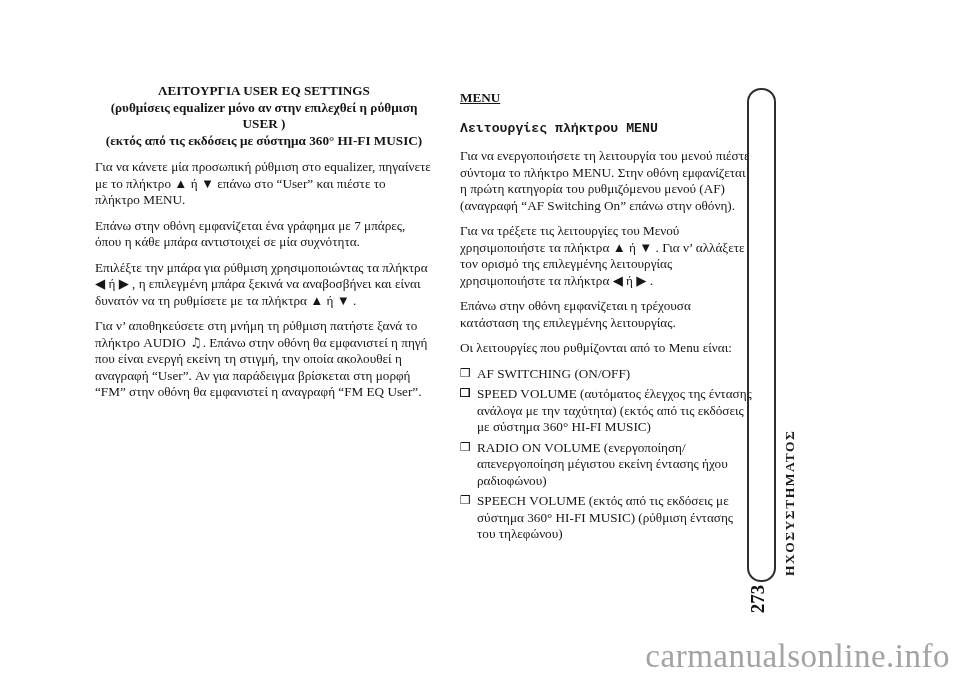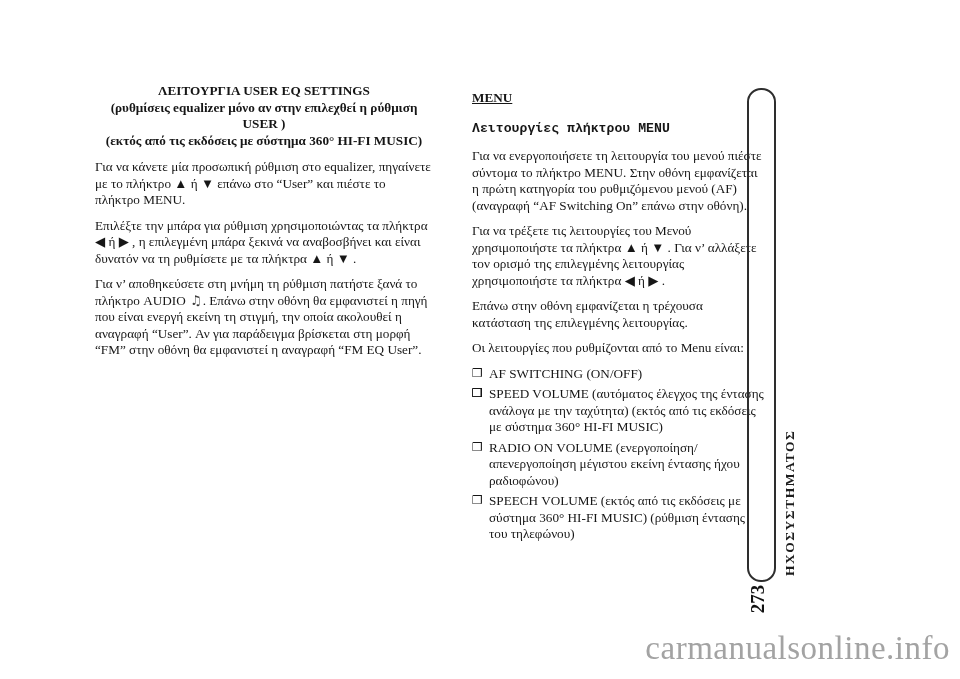--- a/index.html
+++ b/index.html
@@ -13,21 +13,21 @@
     font-family: "Liberation Serif", "DejaVu Serif", "DejaVu Sans", serif;
     color: #161616;
   }
   .col {
     position: absolute;
     font-size: 13.2px;
     line-height: 1.25;
     text-align: left;
   }
   .col.left  { left: 95px;  top: 83px; width: 338px; }
-  .col.right { left: 460px; top: 90px; width: 292px; margin-left: 12px; }
+  .col.right { left: 460px; top: 90px; width: 292px; }
 
   .heading { font-weight: bold; margin: 0 0 10px 0; text-align: center; }
   .heading div { margin: 0; }
 
   .para { margin: 0 0 9px 0; }
 
   .menu-title {
     font-weight: bold;
     text-decoration: underline;
     margin: 0 0 14px 0;
@@ -86,39 +86,40 @@
     align-items: center;
     justify-content: center;
     transform: rotate(-90deg);
     font-weight: bold;
     font-size: 19px;
     color: #111111;
   }
   .watermark {
     position: absolute;
     right: 10px;
-    bottom: 12px;
+    bottom: 4px;
     font-family: "Liberation Serif", "DejaVu Serif", serif;
     font-size: 33px;
     letter-spacing: 0.5px;
     color: #a3a3a3;
   }
 </style>
 </head>
 <body>
 
 <div class="page">
 
   <div class="col left">
     <div class="heading">
       <div>ΛΕΙΤΟΥΡΓΙΑ USER EQ SETTINGS</div>
       <div>(ρυθμίσεις equalizer μόνο αν στην επιλεχθεί η ρύθμιση USER )</div>
       <div>(εκτός από τις εκδόσεις με σύστημα 360° HI-FI MUSIC)</div>
     </div>
     <p class="para">Για να κάνετε μία προσωπική ρύθμιση στο equalizer, πηγαίνετε με το πλήκτρο ▲ ή ▼ επάνω στο “User” και πιέστε το πλήκτρο MENU.</p>
+    <p class="para">Επάνω στην οθόνη εμφανίζεται ένα γράφημα με 7 μπάρες, όπου η κάθε μπάρα αντιστοιχεί σε μία συχνότητα.</p>
     <p class="para">Επιλέξτε την μπάρα για ρύθμιση χρησιμοποιώντας τα πλήκτρα ◀ ή ▶ , η επιλεγμένη μπάρα ξεκινά να αναβοσβήνει και είναι δυνατόν να τη ρυθμίσετε με τα πλήκτρα ▲ ή ▼ .</p>
     <p class="para"><span>Για ν’ αποθηκεύσετε στη μνήμη τη ρύθμιση πατήστε ξανά το πλήκτρο AUDIO </span><span class="note-icon">♫</span><span>. Επάνω στην οθόνη θα εμφανιστεί η πηγή που είναι ενεργή εκείνη τη στιγμή, την οποία ακολουθεί η αναγραφή “User”. Αν για παράδειγμα βρίσκεται στη μορφή “FM” στην οθόνη θα εμφανιστεί η αναγραφή “FM EQ User”.</span></p>
   </div>
 
   <div class="col right">
     <div class="menu-title">MENU</div>
     <div class="subheading">Λειτουργίες πλήκτρου MENU</div>
     <p class="para">Για να ενεργοποιήσετε τη λειτουργία του μενού πιέστε σύντομα το πλήκτρο MENU. Στην οθόνη εμφανίζεται η πρώτη κατηγορία του ρυθμιζόμενου μενού (AF) (αναγραφή “AF Switching On” επάνω στην οθόνη).</p>
     <p class="para">Για να τρέξετε τις λειτουργίες του Μενού χρησιμοποιήστε τα πλήκτρα ▲ ή ▼ . Για ν’ αλλάξετε τον ορισμό της επιλεγμένης λειτουργίας χρησιμοποιήστε τα πλήκτρα ◀ ή ▶ .</p>
     <p class="para">Επάνω στην οθόνη εμφανίζεται η τρέχουσα κατάσταση της επιλεγμένης λειτουργίας.</p>

